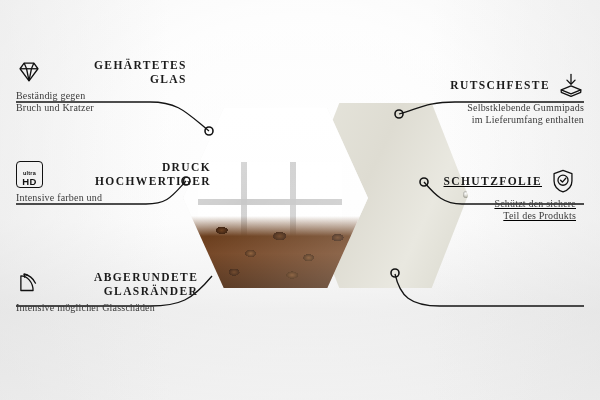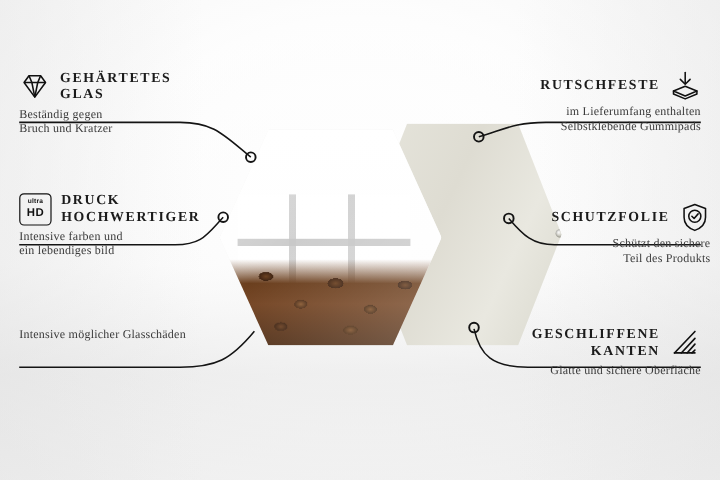--- a/index.html
+++ b/index.html
@@ -118,29 +118,29 @@
     font-family:"Liberation Serif", serif;
     font-size:11.5px;font-weight:700;letter-spacing:1.4px;
     color:#1b1b1b;line-height:14px;text-transform:uppercase;
   }
   .feat-sub{
     font-family:"Liberation Serif", serif;
     font-size:10px;color:#3a3a3a;line-height:12px;letter-spacing:.2px;
     margin-top:4px;
   }
   .left .feat-head{justify-content:flex-start;}
-  .left .feat-title{text-align:left;}
+  .left .feat-title{text-align:right;margin-left:44px;}
   .left .feat-sub{text-align:left;}
   .right .feat-head{justify-content:flex-end;flex-direction:row;}
   .right .feat-title{text-align:right;}
   .right .feat-sub{text-align:right;}
   .icon{flex:0 0 auto;width:26px;height:26px;display:block;}
   .hdbox{
     width:25px;height:25px;border:1.6px solid #111;border-radius:4px;
-    display:flex;flex-direction:column;align-items:center;justify-content:center;
+    display:flex;flex-direction:column;align-items:center;justify-content:flex-end;
     font-family:"Liberation Sans", sans-serif;color:#111;line-height:1;
   }
   .hdbox .t1{font-size:5.5px;font-weight:700;letter-spacing:.2px;}
   .hdbox .t2{font-size:9.5px;font-weight:700;letter-spacing:.3px;margin-top:1px;}
 </style>
 </head>
 <body>
 
 <div class="stage">
   <div class="bg-band"></div>
@@ -212,82 +212,74 @@
         <span class="t1">ultra</span>
         <span class="t2">HD</span>
       </div>
       <div>
         <div class="feat-title">DRUCK</div>
         <div class="feat-title">HOCHWERTIGER</div>
       </div>
     </div>
     <div class="feat-sub">
       <div>Intensive farben und</div>
-      <div>ein lebendiges bild</div>
     </div>
   </div>
 
   <div class="feature left" style="left:16px;top:270px;width:170px;">
+    <div class="feat-head">
+      <svg class="icon" viewBox="0 0 32 32">
+        <g fill="none" stroke="#111" stroke-width="1.6" stroke-linejoin="round" stroke-linecap="round">
+          <path d="M6 6 L6 24 L21 24 C21 14 14 6 6 6 Z"></path>
+          <path d="M10 4 C16 5 21 9 24 15"></path>
+          <path d="M10 4 L13.5 4.6 M10 4 L10.6 7.6"></path>
+        </g>
+      </svg>
+      <div>
+        <div class="feat-title">ABGERUNDETE</div>
+        <div class="feat-title">GLASRÄNDER</div>
+      </div>
+    </div>
     <div class="feat-sub">
       <div>Intensive möglicher Glasschäden</div>
     </div>
   </div>
 
-  <div class="feature right" style="right:16px;top:58px;width:190px;">
+  <div class="feature right" style="right:16px;top:72px;width:190px;">
     <div class="feat-head">
       <div>
         <div class="feat-title">RUTSCHFESTE</div>
       </div>
       <svg class="icon" viewBox="0 0 32 32">
         <g fill="none" stroke="#111" stroke-width="1.6" stroke-linejoin="round" stroke-linecap="round">
           <path d="M16 3 L16 14"></path>
           <path d="M11 10 L16 15 L21 10"></path>
           <path d="M16 17 L28 22 L16 27 L4 22 Z"></path>
           <path d="M4 22 L4 25 L16 30 L28 25 L28 22"></path>
         </g>
       </svg>
     </div>
     <div class="feat-sub">
+      <div>Selbstklebende Gummipads</div>
       <div>im Lieferumfang enthalten</div>
-      <div>Selbstklebende Gummipads</div>
-    </div>
-  </div>
-
-  <div class="feature right" style="right:8px;top:168px;width:175px;">
+    </div>
+  </div>
+
+  <div class="feature right" style="right:24px;top:168px;width:175px;text-decoration:underline;">
     <div class="feat-head">
       <div>
         <div class="feat-title">SCHUTZFOLIE</div>
       </div>
       <svg class="icon" viewBox="0 0 32 32">
         <g fill="none" stroke="#111" stroke-width="1.6" stroke-linejoin="round" stroke-linecap="round">
           <path d="M16 3 L27 7 L27 16 C27 23 21.5 27.5 16 29.5 C10.5 27.5 5 23 5 16 L5 7 Z"></path>
           <circle cx="16" cy="15" r="6.2"></circle>
           <path d="M13 15 L15.3 17.3 L19.4 12.6"></path>
         </g>
       </svg>
     </div>
     <div class="feat-sub">
       <div>Schützt den sichere</div>
       <div>Teil des Produkts</div>
     </div>
   </div>
 
-  <div class="feature right" style="right:16px;top:272px;width:190px;">
-    <div class="feat-head">
-      <div>
-        <div class="feat-title">GESCHLIFFENE</div>
-        <div class="feat-title">KANTEN</div>
-      </div>
-      <svg class="icon" viewBox="0 0 32 32">
-        <g fill="none" stroke="#111" stroke-width="1.7" stroke-linecap="round">
-          <path d="M26 4 L5 26"></path>
-          <path d="M26 11 L12 26"></path>
-          <path d="M26 17 L18 26"></path>
-          <path d="M26 23 L23 26"></path>
-          <path d="M5 26 L26 26"></path>
-        </g>
-      </svg>
-    </div>
-    <div class="feat-sub">
-      <div>Glatte und sichere Oberfläche</div>
-    </div>
-  </div>
 </div>
 
 </body></html>

